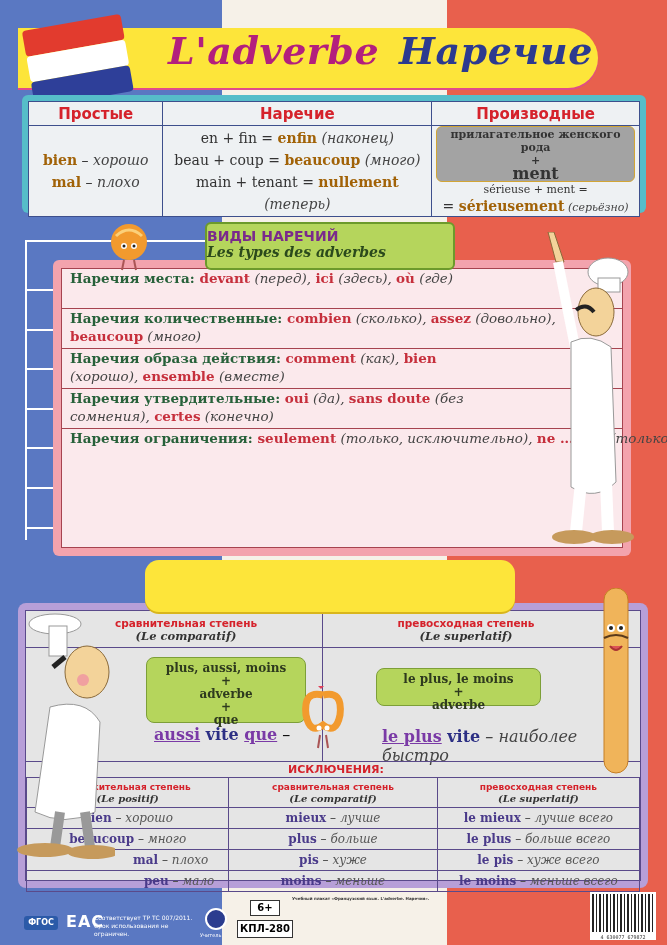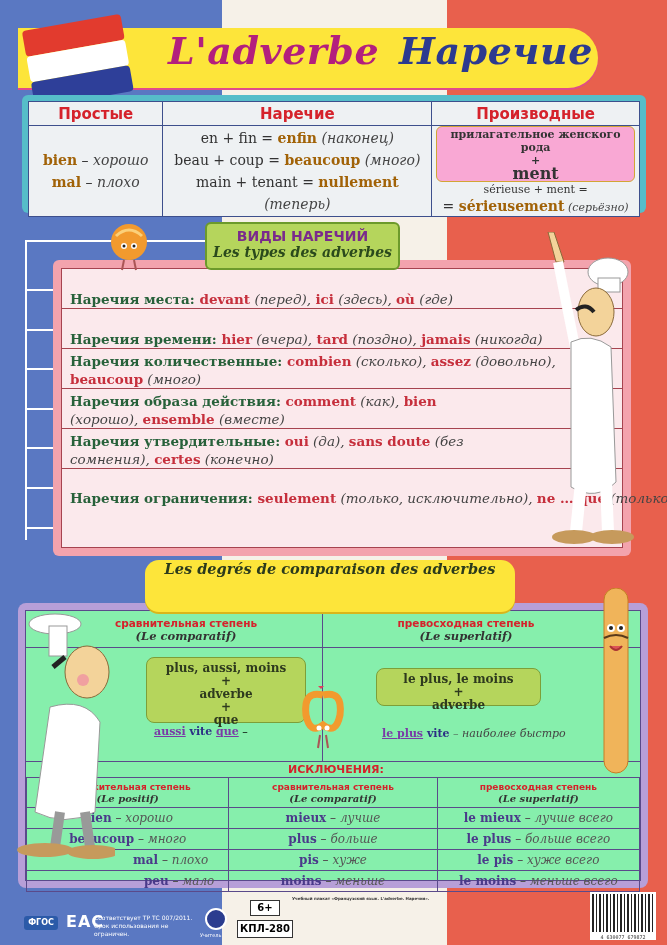--- a/index.html
+++ b/index.html
@@ -14,50 +14,50 @@
 .title{position:absolute;left:168px;top:28px;font-family:"DejaVu Serif",serif;font-style:italic;font-weight:bold;font-size:38px;white-space:nowrap;letter-spacing:0.5px}
 .title .fr{color:#b31f7d}
 .title .ru{color:#2c3a8f;margin-left:20px}
 .top-table{position:absolute;left:22px;top:95px;width:624px;height:118px;background:#56bdc9;border-radius:6px;padding:6px}
 .top-table table{width:100%;height:100%;border-collapse:collapse;background:#eef1f3}
 .top-table td,.top-table th{border:1px solid #3d4f8c;text-align:center;vertical-align:middle}
 .top-table th{height:24px;font-family:"DejaVu Sans",sans-serif;font-size:15px;font-weight:bold;color:#d5222b}
 .top-table td{font-size:14px;color:#333;line-height:22px}
 .b{font-weight:bold;color:#a16207}
 .it{font-style:italic;color:#444}
-.ment-box{background:#f9a8d4;border:1px solid #d2a535;border-radius:6px;margin:0 4px;padding:1px 2px;line-height:13px}
+.ment-box{background:#a3a3a3;border:1px solid #d2a535;border-radius:6px;margin:0 4px;padding:1px 2px;line-height:13px}
 .ment-box .s{font-size:11px;font-weight:bold;color:#333}
 .ment-box .m{font-size:16px;font-weight:bold;color:#333}
 .small{font-size:11px}
-.types-head{position:absolute;left:205px;top:222px;width:195px;height:48px;background:#b5d55c;border:2px solid #6c9a2b;border-radius:6px;text-align:center;z-index:3}
+.types-head{position:absolute;left:205px;top:222px;width:250px;height:48px;background:#b5d55c;border:2px solid #6c9a2b;border-radius:6px;z-index:3}
 .types-head .ru{font-family:"DejaVu Sans",sans-serif;font-weight:bold;font-size:14px;color:#7a2a8c;margin-top:4px}
 .types-head .fr{font-style:italic;font-weight:bold;font-size:14px;color:#2b4a1c}
 .bracket{position:absolute;left:25px;top:240px;width:2px;height:300px;background:#fff}
 .bracket-top{position:absolute;left:25px;top:240px;width:180px;height:2px;background:#fff}
 .arrow{position:absolute;left:27px;width:30px;height:2px;background:#fff}
 .arrow:after{content:"";position:absolute;right:-4px;top:-5px;border-left:8px solid #fff;border-top:6px solid transparent;border-bottom:6px solid transparent}
 .types-box{position:absolute;left:53px;top:260px;width:578px;height:296px;background:#f3a3ad;border-radius:6px;padding:8px}
 .types-list{background:#fbe9ec;height:100%;border:1px solid #a6434f}
-.trow{border-bottom:1px solid #a6434f;padding:0 8px;display:flex;flex-direction:column;justify-content:flex-end;font-size:13.5px;line-height:18px}
+.trow{border-bottom:1px solid #a6434f;padding:0 8px;display:flex;flex-direction:column;justify-content:flex-start;font-size:13.5px;line-height:18px}
 .trow:last-child{border-bottom:none}
 .tlabel{font-weight:bold;color:#27613a}
 .tword{font-weight:bold;color:#c62f3c}
 .ttr{font-style:italic;color:#444}
 .chef1{position:absolute;left:536px;top:232px;width:100px;height:340px;z-index:4}
 .deg-head{position:absolute;left:145px;top:560px;width:370px;height:52px;background:#fde53a;border-radius:14px;text-align:center;z-index:3;box-shadow:0 2px 0 #d9b61c}
 .deg-head .ru{font-family:"DejaVu Sans",sans-serif;font-weight:bold;font-size:14.5px;color:#2c3a8f;margin-top:5px}
 .deg-head .fr{font-style:italic;font-weight:bold;font-size:14.5px;color:#2b3a1c}
 .deg-box{position:absolute;left:18px;top:603px;width:630px;height:285px;background:#b79fd8;border-radius:8px;padding:7px}
-.deg-inner{background:#86efac;height:100%;position:relative;border:1px solid #5a4a8a}
+.deg-inner{background:#e5e5e5;height:100%;position:relative;border:1px solid #5a4a8a}
 .deg-col-title{position:absolute;text-align:center;font-family:"DejaVu Sans",sans-serif;font-weight:bold;font-size:10.5px;color:#d5222b}
 .deg-col-title .sub{font-family:"DejaVu Serif",serif;font-style:italic;font-size:11.5px;color:#333}
 .hline{position:absolute;left:0;right:0;height:1px;background:#5a4a8a}
 .vline{position:absolute;width:1px;background:#5a4a8a}
 .green-box{position:absolute;background:#b5d55c;border:1px solid #7d9f38;border-radius:8px;text-align:center;font-weight:bold;font-size:12px;color:#2e3a1e;line-height:13px;padding-top:4px}
-.example{position:absolute;font-size:11px}
+.example{position:absolute;font-size:16px}
 .u{text-decoration:underline;color:#7a3aa6;font-weight:bold}
 .v{color:#2c2f84;font-weight:bold}
 .exc-title{position:absolute;left:250px;top:150px;width:160px;text-align:center;font-family:"DejaVu Sans",sans-serif;font-weight:bold;font-size:11px;color:#d5222b}
 .exc-table{position:absolute;left:0;right:0;top:166px;bottom:0;border-collapse:collapse;width:100%}
 .exc-table td{border:1px solid #5a4a8a;text-align:center;font-size:12px;height:21px}
 .exc-table th{border:1px solid #5a4a8a;text-align:center;font-family:"DejaVu Sans",sans-serif;font-size:9px;font-weight:bold;color:#d5222b;line-height:11px;height:30px}
 .exc-table th .sub{font-family:"DejaVu Serif",serif;font-style:italic;font-size:10px;color:#333}
 .ew{font-weight:bold;color:#4a3a8a}
 .et{font-style:italic;color:#555}
 .chef2{position:absolute;left:5px;top:612px;width:110px;height:250px;z-index:4}
@@ -149,23 +149,20 @@
 <div class="arrow" style="top:447px"></div>
 <div class="arrow" style="top:487px"></div>
 <div class="arrow" style="top:527px"></div>
 
 <div class="types-box">
   <div class="types-list">
     <div class="trow" style="height:40px">
       <div><span class="tlabel">Наречия места: </span><span class="tword">devant</span><span class="ttr"> (перед), </span><span class="tword">ici</span><span class="ttr"> (здесь), </span><span class="tword">où</span><span class="ttr"> (где)</span></div>
     </div>
     <div class="trow" style="height:40px">
-      <div><span class="tlabel">Наречия времени: </span><span class="tword">hier</span><span class="ttr"> (вчера), </span><span class="tword">tard</span><span class="ttr"> (поздно), </span><span class="tword">jamais</span><span class="ttr"> (никогда)</span></div>
-    </div>
-    <div class="trow" style="height:40px">
       <div><span class="tlabel">Наречия количественные: </span><span class="tword">combien</span><span class="ttr"> (сколько), </span><span class="tword">assez</span><span class="ttr"> (довольно), </span><span class="tword">beaucoup</span><span class="ttr"> (много)</span></div>
     </div>
     <div class="trow" style="height:40px">
       <div style="width:420px"><span class="tlabel">Наречия образа действия: </span><span class="tword">comment</span><span class="ttr"> (как), </span><span class="tword">bien</span><span class="ttr"> (хорошо), </span><span class="tword">ensemble</span><span class="ttr"> (вместе)</span></div>
     </div>
     <div class="trow" style="height:40px">
       <div style="width:450px"><span class="tlabel">Наречия утвердительные: </span><span class="tword">oui</span><span class="ttr"> (да), </span><span class="tword">sans doute</span><span class="ttr"> (без сомнения), </span><span class="tword">certes</span><span class="ttr"> (конечно)</span></div>
     </div>
     <div class="trow" style="height:38px;white-space:nowrap">
       <div><span class="tlabel">Наречия ограничения: </span><span class="tword">seulement</span><span class="ttr"> (только, исключительно), </span><span class="tword">ne … que</span><span class="ttr"> (только)</span></div>
@@ -253,21 +250,20 @@
         <td style="text-align:right;padding-right:14px"><span class="ew">peu</span><span class="et"> – мало</span></td>
         <td><span class="ew">moins</span><span class="et"> – меньше</span></td>
         <td><span class="ew">le moins</span><span class="et"> – меньше всего</span></td>
       </tr>
     </tbody>
       </table>
   </div>
 </div>
 
 <div class="deg-head">
-  <div class="fr">Les degrés de comparaison des adverbes</div>
 </div>
 
 <svg class="chef2" viewBox="0 0 110 250">
   <ellipse cx="50" cy="12" rx="26" ry="10" fill="#fff" stroke="#999"></ellipse>
   <rect x="44" y="14" width="18" height="30" fill="#fff" stroke="#999"></rect>
   <ellipse cx="82" cy="60" rx="22" ry="26" fill="#f3d39a" stroke="#8a6a3a"></ellipse>
   <circle cx="78" cy="68" r="6" fill="#f0a0a0"></circle>
   <path d="M60 45 L48 55" stroke="#222" stroke-width="5"></path>
   <path d="M45 95 Q80 85 95 110 L90 200 Q60 215 30 200 Z" fill="#fff" stroke="#999"></path>
   <path d="M55 200 L50 235 M80 200 L85 235" stroke="#999" stroke-width="10"></path>

